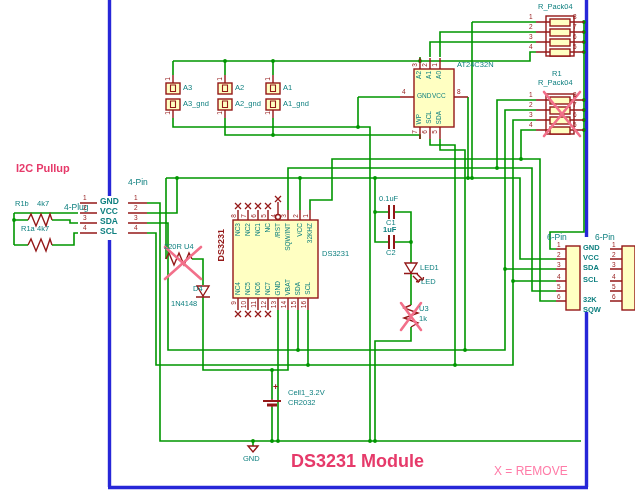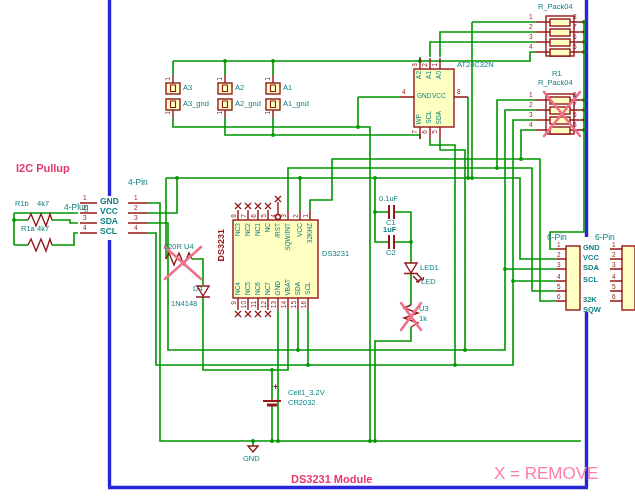--- a/index.html
+++ b/index.html
@@ -168,22 +168,22 @@
   </g>
 
   <g>
     <path class="xm" d="M544,92 L580,136 M580,92 L544,136"></path>
     <path class="xm" d="M165,247 L201,279 M201,247 L165,279"></path>
     <path class="xm" d="M401,303 L421,330 M421,303 L401,330"></path>
   </g>
 </svg>
 
 <div class="tx title" style="left:16px;top:162px;">I2C Pullup</div>
-<div class="tx title" style="left:291px;top:452px;font-size:11px;margin-top:21px;">DS3231 Module</div>
-<div class="tx" style="left:494px;top:465px;font-size:17px;color:var(--remove_pink);">X = REMOVE</div>
+<div class="tx title" style="left:291px;top:452px;font-size:18px;">DS3231 Module</div>
+<div class="tx" style="left:494px;top:465px;font-size:12px;color:var(--remove_pink);">X = REMOVE</div>
 <div class="tx" style="left:243px;top:455px;">GND</div>
 
 <div class="tx" style="left:15px;top:200px;">R1b</div>
 <div class="tx" style="left:37px;top:200px;">4k7</div>
 <div class="tx" style="left:15px;top:225px;padding-left:6px;">R1a</div>
 <div class="tx" style="left:37px;top:225px;">4k7</div>
 
 <div class="tx s9" style="left:64px;top:178px;margin-top:25px;">4-Plug</div>
 <div class="tx s9" style="left:128px;top:178px;">4-Pin</div>
 <div class="tx num" style="left:83px;top:194px;">1</div>

